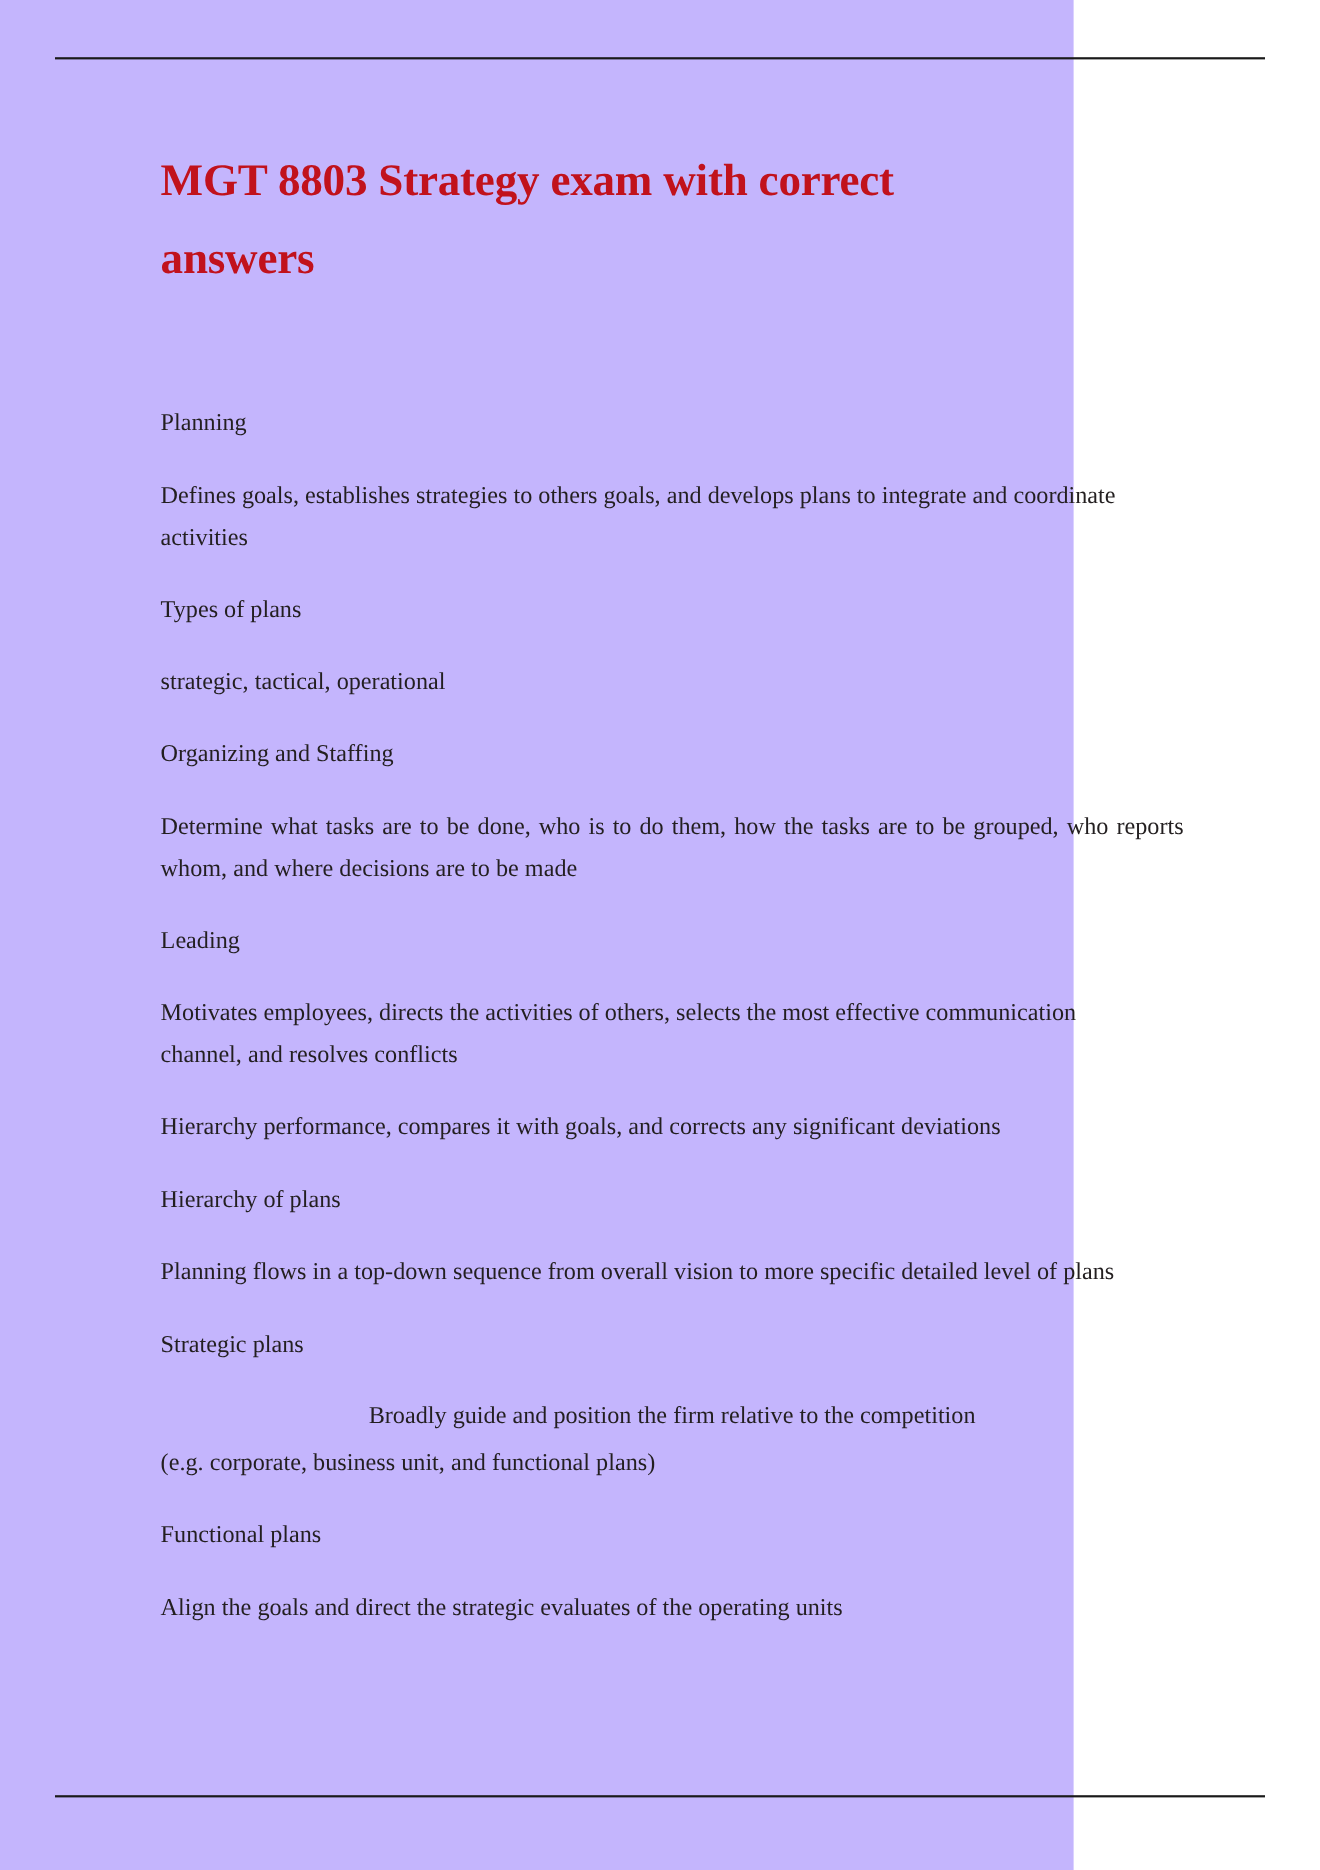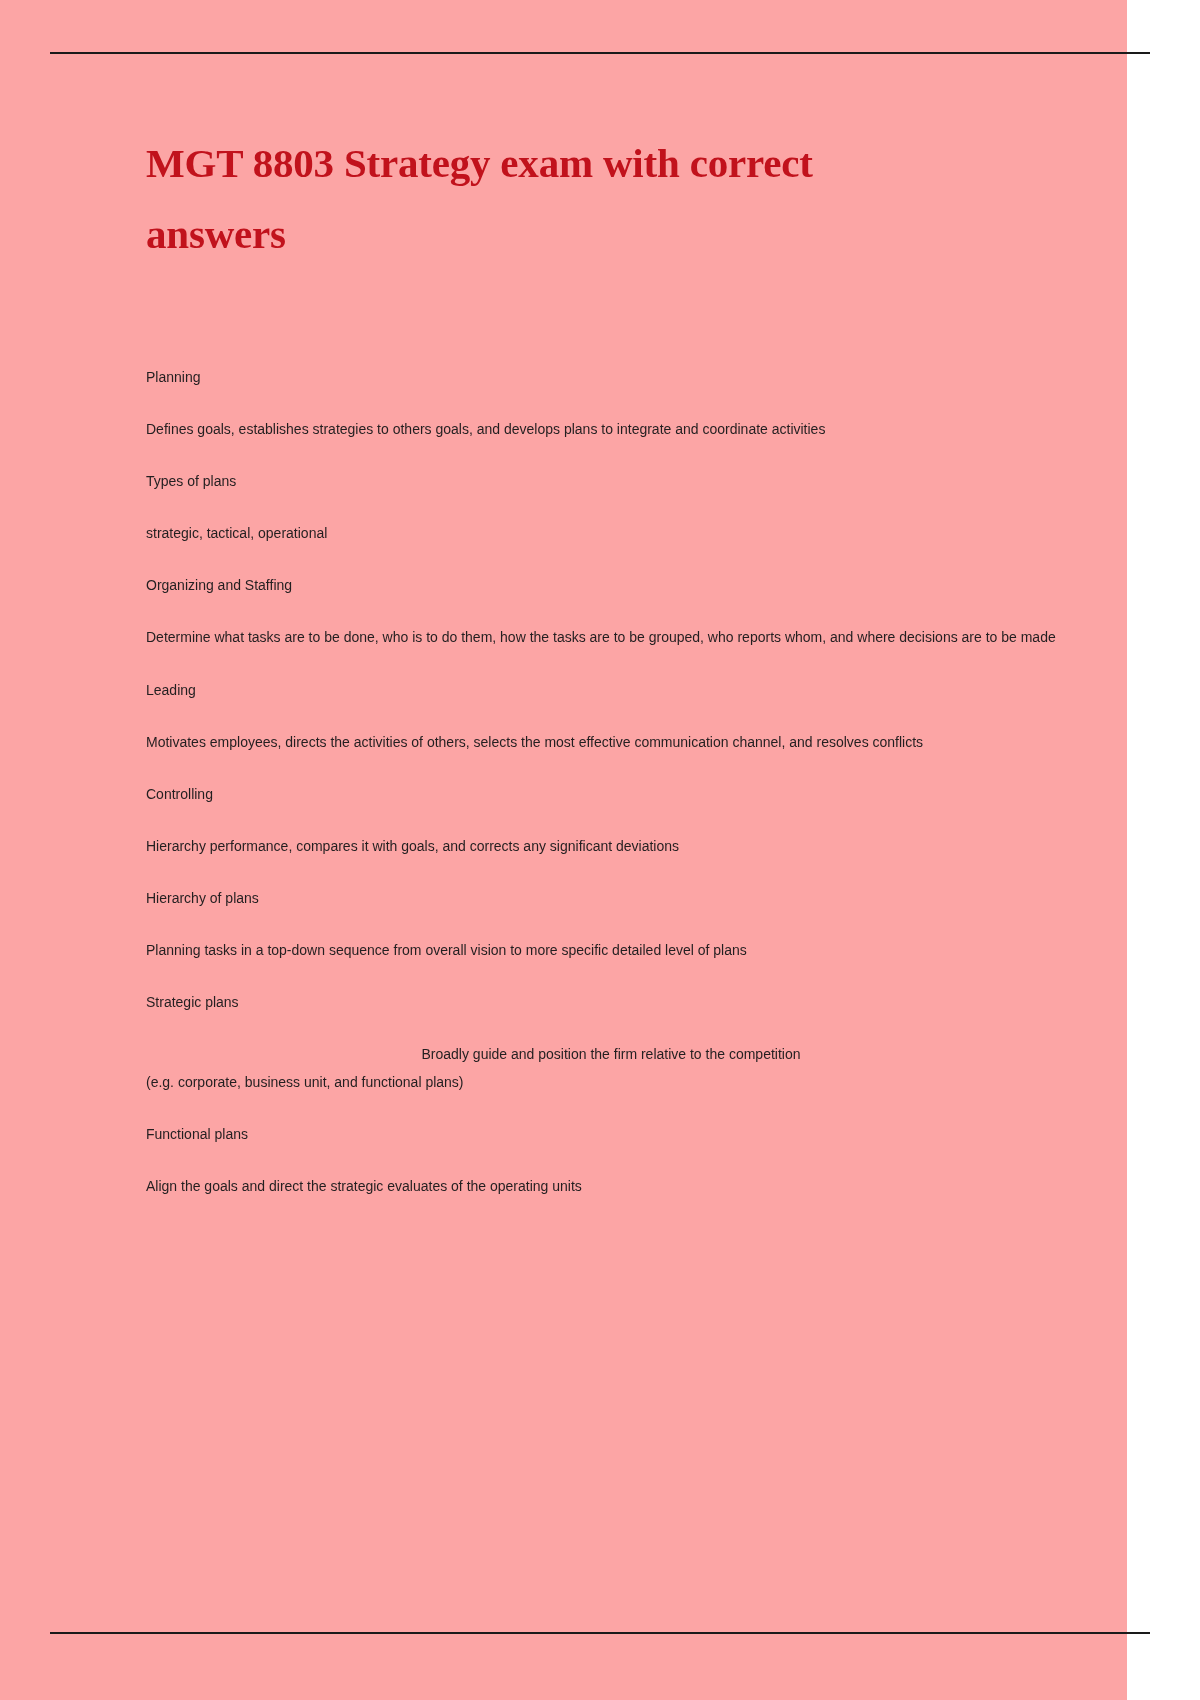--- a/index.html
+++ b/index.html
@@ -12,23 +12,23 @@
     height: 1700px;
     font-family: "Liberation Sans", sans-serif;
     color: #231f20;
     position: relative;
     overflow: hidden;
   }
   .page {
     position: absolute;
     left: 0;
     top: 0;
-    width: 1127px;
+    width: 976px;
     height: 1700px;
-    background: #fca5a5;
+    background: #c4b5fd;
   }
   .rule-top {
     position: absolute;
     left: 50px;
     top: 52px;
     width: 1100px;
     height: 0;
     border-top: 2px solid #1a1a1a;
   }
   .rule-bottom {
@@ -53,24 +53,24 @@
     line-height: 1.72;
     letter-spacing: -0.2px;
     margin: 0 0 0 0;
     max-width: 800px;
   }
   .body-block {
     margin-top: 96px;
   }
   p.para {
     margin: 0 0 28px 0;
-    font-size: 14px;
+    font-size: 22px;
     line-height: 1.72;
     color: #231f20;
-    font-family: Liberation Sans, sans-serif;
+    font-family: Liberation Serif, serif;
   }
   p.para.justify {
     text-align: justify;
   }
   p.para.tight {
     margin-bottom: 26px;
     text-align: center;
   }
   p.para.gap-after {
   }
@@ -101,27 +101,26 @@
 
       <p class="para">Organizing and Staffing</p>
 
       <p class="para justify gap-after">Determine what tasks are to be done, who is to do them, how the tasks are to be grouped, who reports whom, and where decisions are to be made</p>
 
 
       <p class="para">Leading</p>
 
       <p class="para nowrap-narrow">Motivates employees, directs the activities of others, selects the most effective communication channel, and resolves conflicts</p>
 
-      <p class="para">Controlling</p>
 
       <p class="para">Hierarchy performance, compares it with goals, and corrects any significant deviations</p>
 
       <p class="para">Hierarchy of plans</p>
 
-      <p class="para justify">Planning tasks in a top-down sequence from overall vision to more specific detailed level of plans</p>
+      <p class="para justify">Planning flows in a top-down sequence from overall vision to more specific detailed level of plans</p>
 
       <p class="para">Strategic plans</p>
 
       <p class="para tight" style="margin-bottom:4px;">Broadly guide and position the firm relative to the competition</p>
 
       <p class="para">(e.g. corporate, business unit, and functional plans)</p>
 
       <p class="para">Functional plans</p>
 
       <p class="para">Align the goals and direct the strategic evaluates of the operating units</p>

